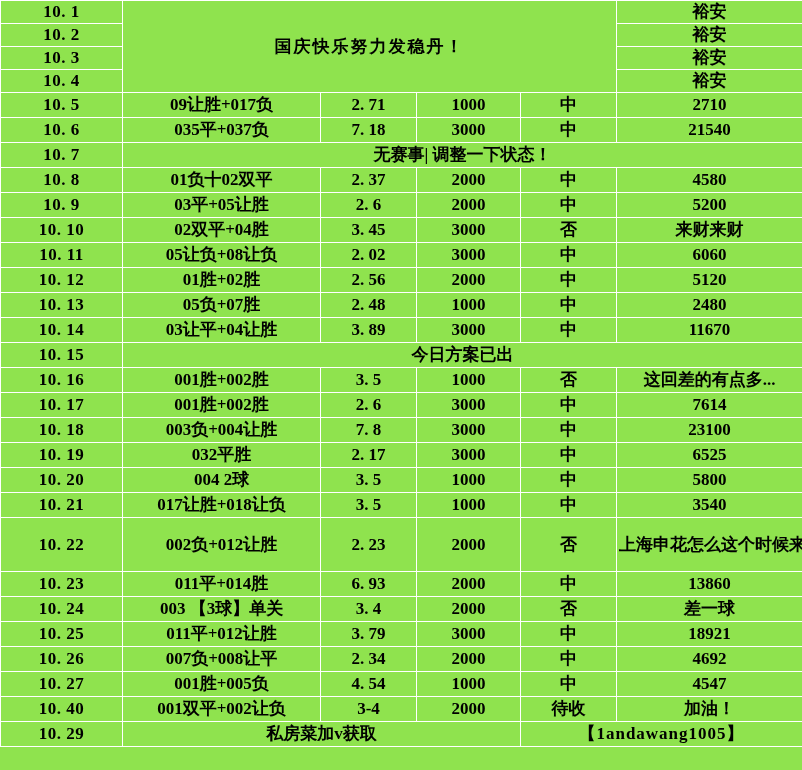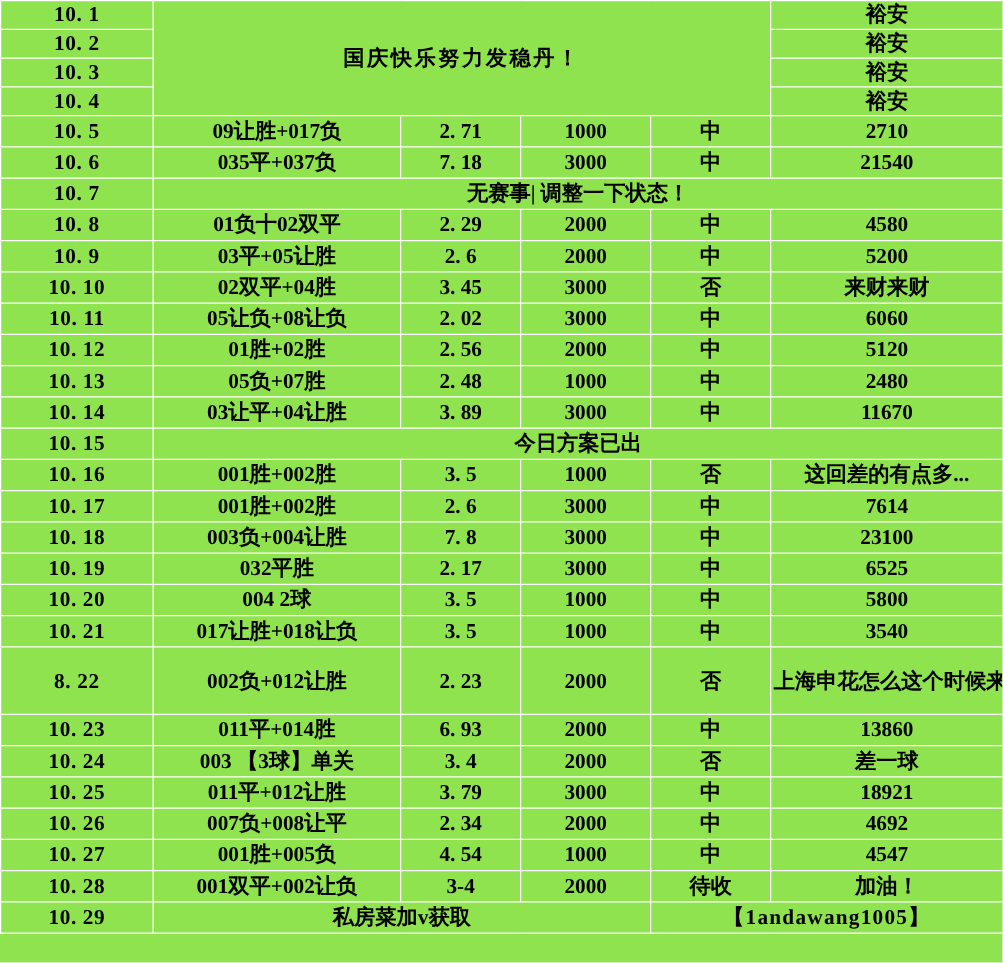--- a/index.html
+++ b/index.html
@@ -132,21 +132,21 @@
       </tr>
 
       <tr class="row-n">
         <td class="date">10. 7</td>
         <td class="merged-note" colspan="5">无赛事| 调整一下状态！</td>
       </tr>
 
       <tr class="row-n">
         <td class="date">10. 8</td>
         <td class="pick">01负十02双平</td>
-        <td class="odds">2. 29</td>
+        <td class="odds">2. 37</td>
         <td class="stake">2000</td>
         <td class="res">中</td>
         <td class="ret">4580</td>
       </tr>
 
       <tr class="row-n">
         <td class="date">10. 9</td>
         <td class="pick">03平+05让胜</td>
         <td class="odds">2. 6</td>
         <td class="stake">2000</td>
@@ -252,21 +252,21 @@
       <tr class="row-n">
         <td class="date">10. 21</td>
         <td class="pick">017让胜+018让负</td>
         <td class="odds">3. 5</td>
         <td class="stake">1000</td>
         <td class="res">中</td>
         <td class="ret">3540</td>
       </tr>
 
       <tr class="row-tall">
-        <td class="date">8. 22</td>
+        <td class="date">10. 22</td>
         <td class="pick">002负+012让胜</td>
         <td class="odds">2. 23</td>
         <td class="stake">2000</td>
         <td class="res">否</td>
         <td class="ret wrap2">上海申花怎么这个时候来劲了</td>
       </tr>
 
       <tr class="row-n">
         <td class="date">10. 23</td>
         <td class="pick">011平+014胜</td>
@@ -306,21 +306,21 @@
       <tr class="row-n">
         <td class="date">10. 27</td>
         <td class="pick">001胜+005负</td>
         <td class="odds">4. 54</td>
         <td class="stake">1000</td>
         <td class="res">中</td>
         <td class="ret">4547</td>
       </tr>
 
       <tr class="row-n">
-        <td class="date">10. 28</td>
+        <td class="date">10. 40</td>
         <td class="pick">001双平+002让负</td>
         <td class="odds">3-4</td>
         <td class="stake">2000</td>
         <td class="res">待收</td>
         <td class="ret">加油！</td>
       </tr>
 
       <tr class="row-n">
         <td class="date">10. 29</td>
         <td class="pick" colspan="3">私房菜加v获取</td>

